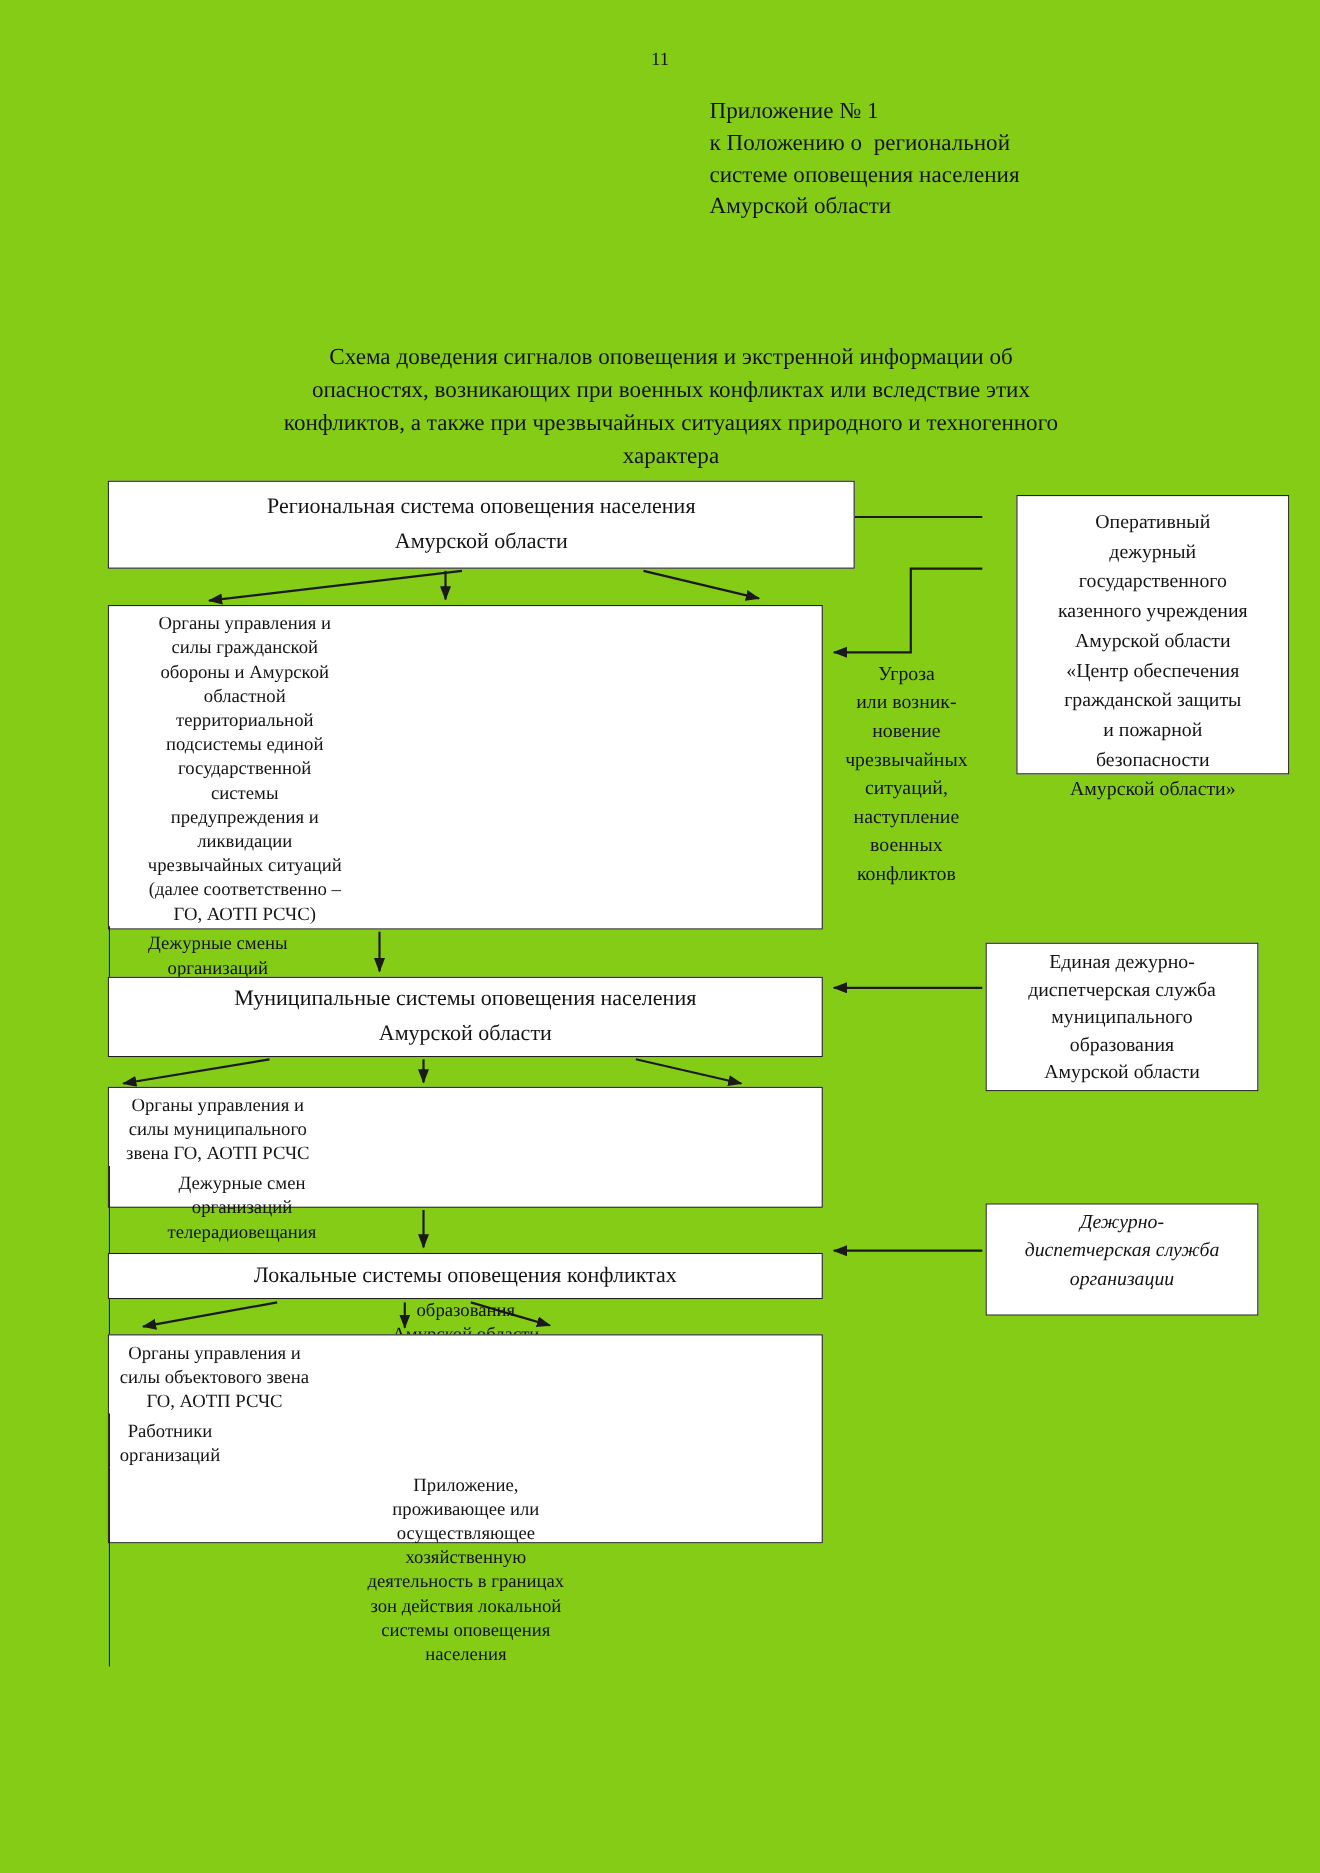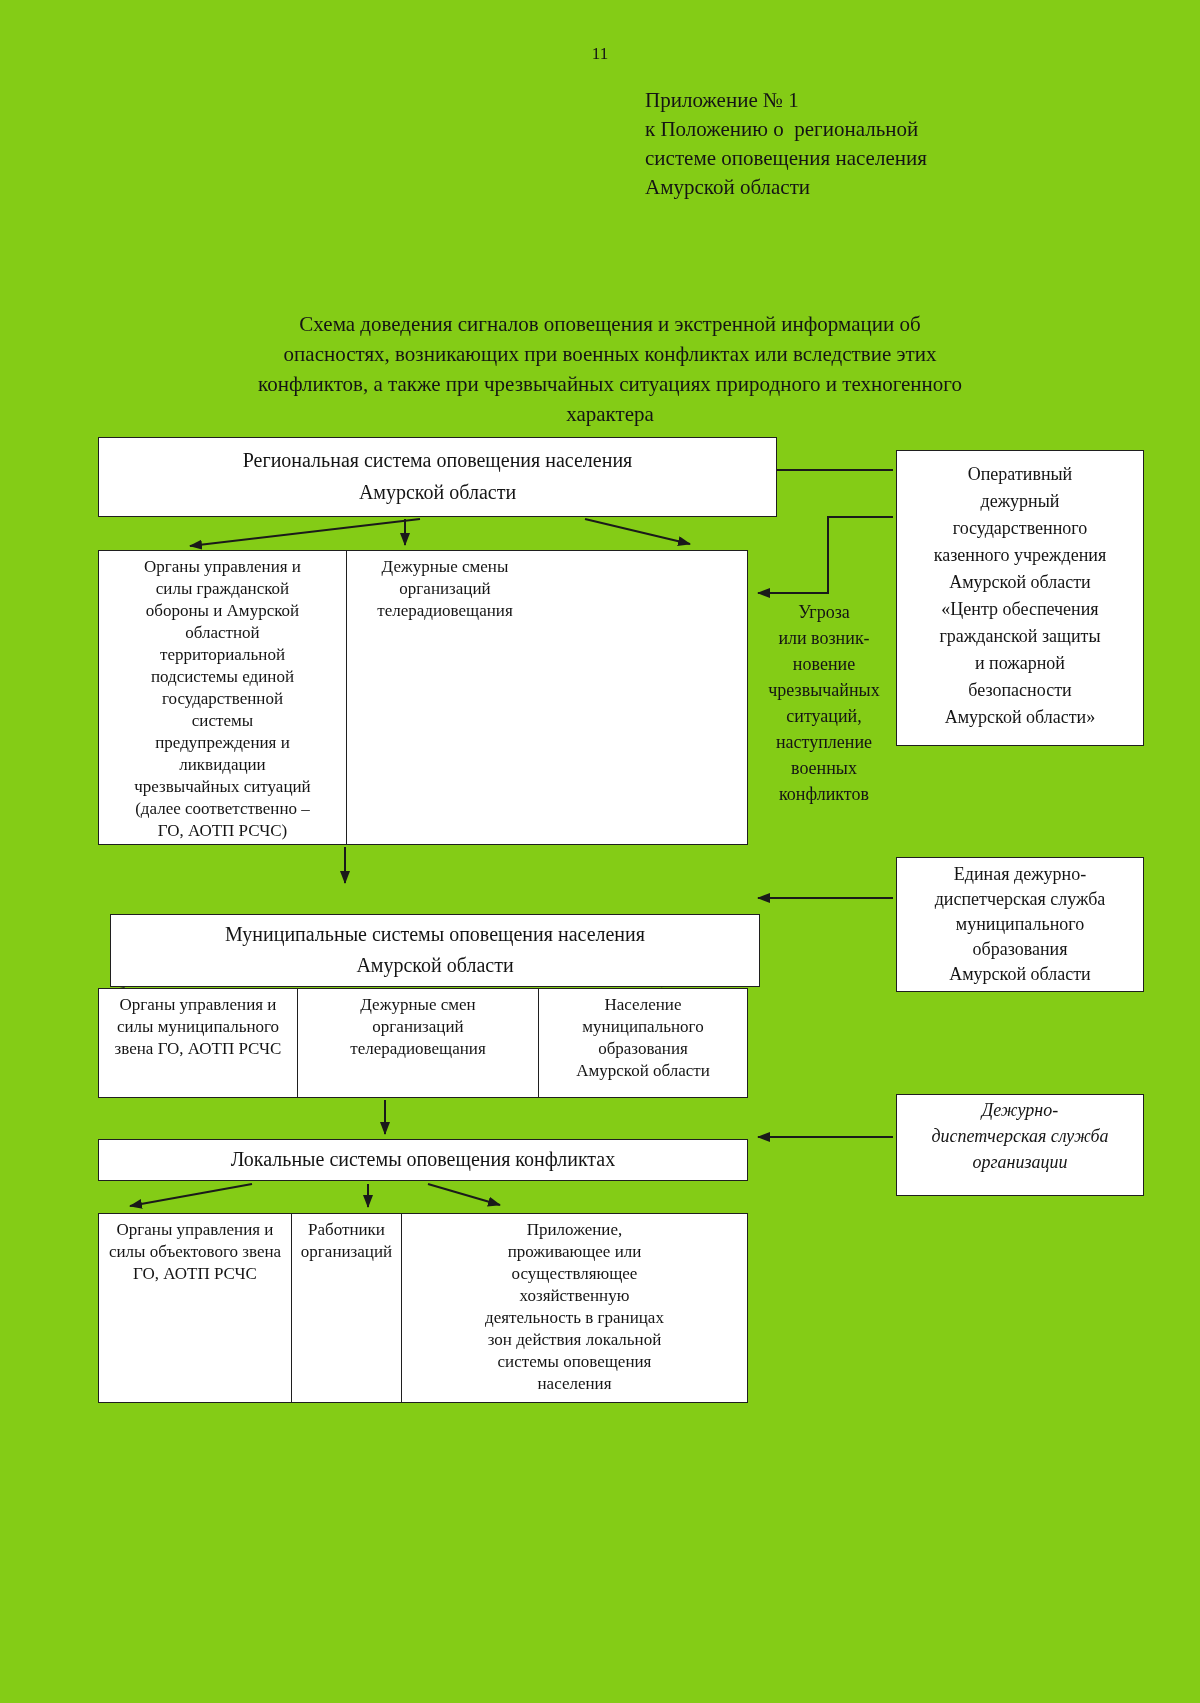--- a/index.html
+++ b/index.html
@@ -28,21 +28,21 @@
     text-align:center;font-size:21px;line-height:30px;margin-top:45px;
   }
   .box{
     position:absolute;
     border:1.6px solid #1f1f1f;
     background:#ffffff;
     box-sizing:border-box;
     text-align:center;
   }
   .titlebox{font-size:20px;}
-  .cellgroup{display:flex;align-items:stretch;}
+  .cellgroup{display:flex;align-items:stretch;flex-direction:column;}
   .cell{
     box-sizing:border-box;
     font-size:17px;line-height:22px;
     padding-top:5px;
     text-align:center;
   }
   .cell + .cell{border-left:1.6px solid #1f1f1f;}
   .sidebox{font-size:18px;}
   .threat{
     left:750px;top:599px;width:148px;
@@ -113,41 +113,41 @@
 предупреждения и
 ликвидации
 чрезвычайных ситуаций
 (далее соответственно –
 ГО, АОТП РСЧС)</div>
     <div class="cell ml" style="width:197px;">Дежурные смены
 организаций
 телерадиовещания</div>
   </div>
 
-  <div class="box sidebox ml" style="left:896px;top:450px;width:248px;height:296px;line-height:27px;padding:10px 4px 0 4px;">Оперативный
+  <div class="box sidebox ml" style="left:924px;top:450px;width:248px;height:254px;line-height:27px;padding:10px 4px 0 4px;">Оперативный
 дежурный
 государственного
 казенного учреждения
 Амурской области
 «Центр обеспечения
 гражданской защиты
 и пожарной
 безопасности
 Амурской области»</div>
 
   <div class="abs threat ml">Угроза
 или возник-
 новение
 чрезвычайных
 ситуаций,
 наступление
 военных
 конфликтов</div>
 
-  <div class="box titlebox ml" style="left:110px;top:888px;width:650px;height:73px;line-height:31px;padding-top:4px;margin-top:26px;">Муниципальные системы оповещения населения
+  <div class="box titlebox ml" style="left:98px;top:888px;width:650px;height:73px;line-height:31px;padding-top:4px;">Муниципальные системы оповещения населения
 Амурской области</div>
 
   <div class="box sidebox ml" style="left:896px;top:857px;width:248px;height:135px;line-height:25px;padding:4px 4px 0 4px;">Единая дежурно-
 диспетчерская служба
 муниципального
 образования
 Амурской области</div>
 
   <div class="box cellgroup" style="left:98px;top:988px;width:650px;height:110px;">
     <div class="cell ml" style="width:198px;">Органы управления и

